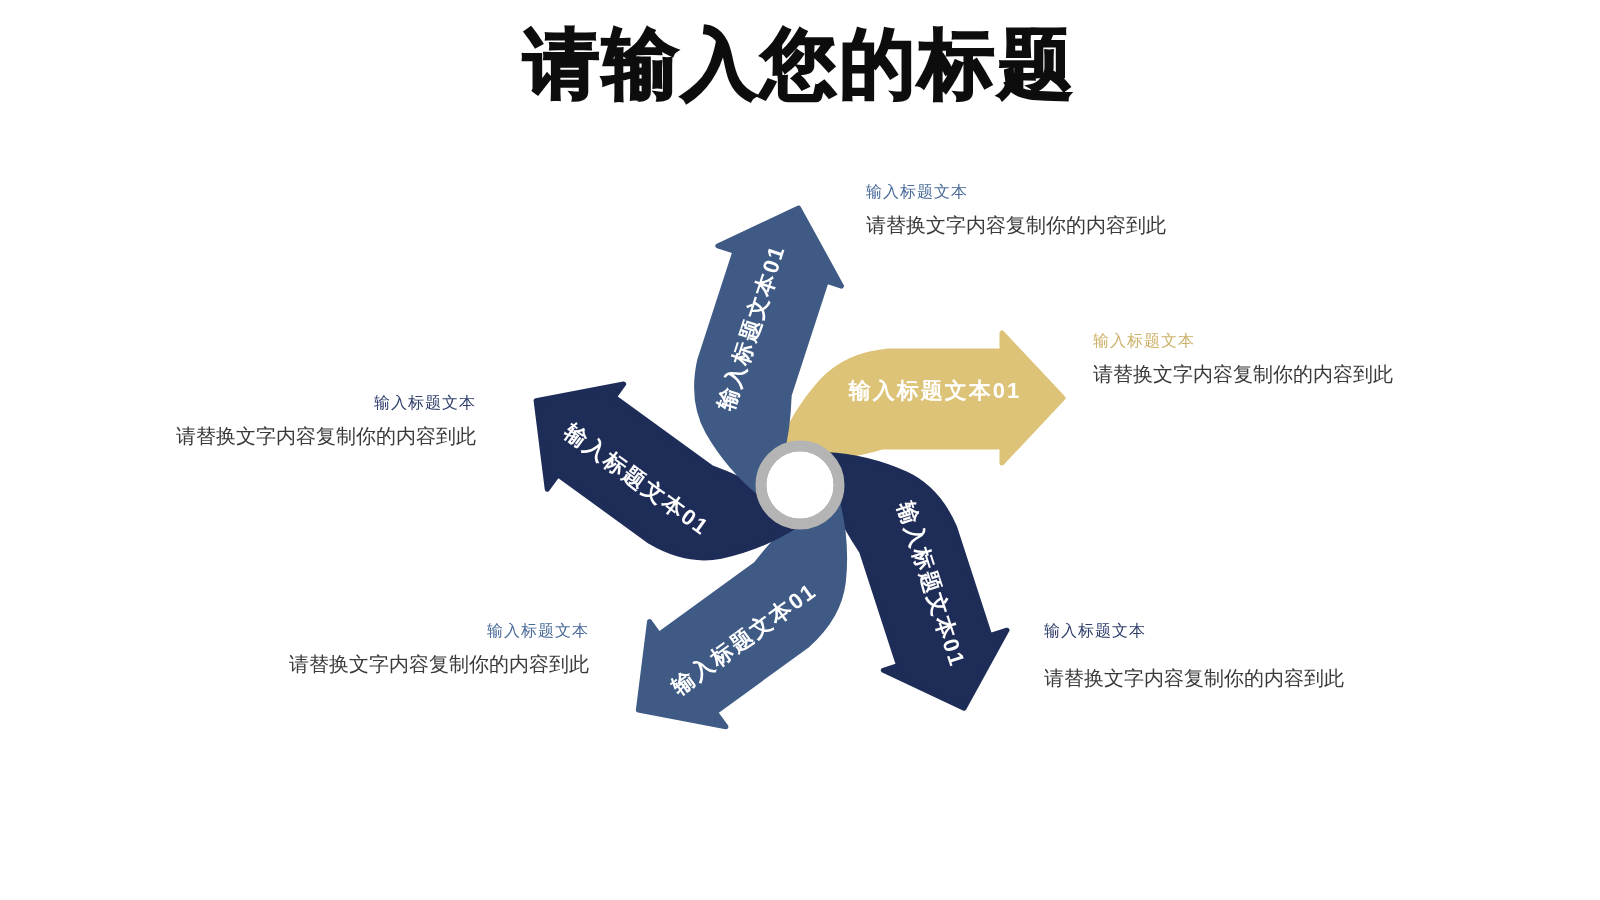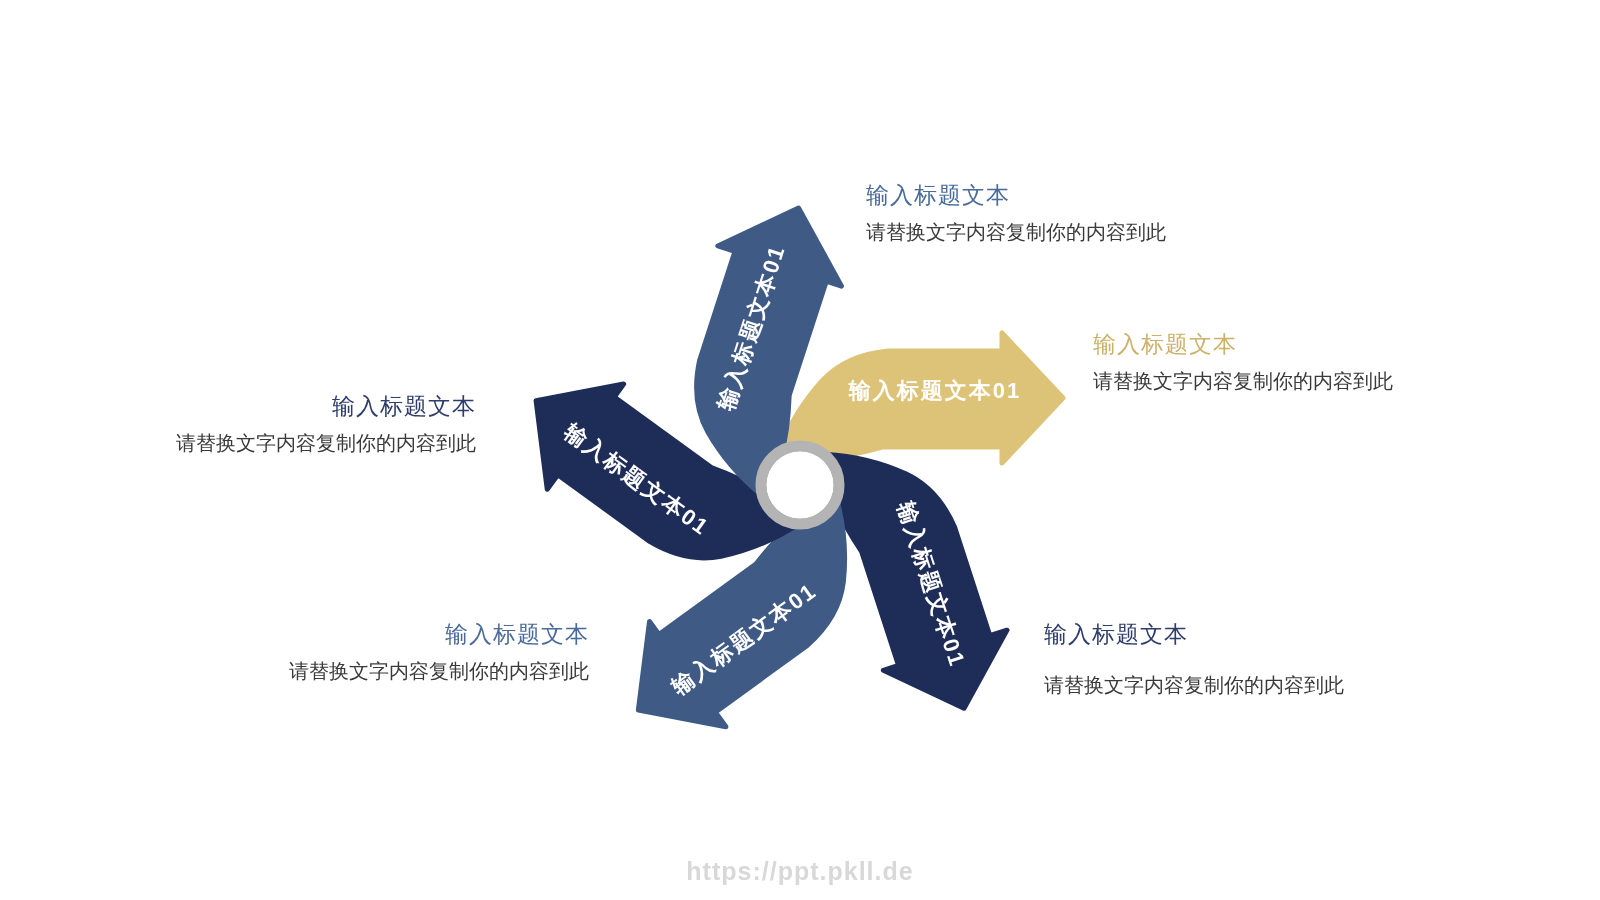--- a/index.html
+++ b/index.html
@@ -32,21 +32,21 @@
     fill:#ffffff;
     font-family:"Liberation Sans","DejaVu Sans",sans-serif;
     font-size:22px;
     font-weight:bold;
     letter-spacing:2px;
     text-anchor:middle;
     dominant-baseline:middle;
   }
   .callout{position:absolute;}
   .callout .callout-title{
-    font-size:23px;
+    font-size:16px;
     letter-spacing:1px;
     font-weight:400;
     line-height:1.1;
   }
   .callout .callout-desc{
     font-size:20px;
     color:#3a3a3a;
     margin-top:12px;
     line-height:1.2;
   }
@@ -64,20 +64,21 @@
     font-weight:600;
     letter-spacing:1px;
     color:#d8d8d8;
   }
 </style>
 </head>
 <body>
 
 <div class="slide">
 
+  <h1 class="slide-title">请输入您的标题</h1>
 
   <svg class="pinwheel-svg" viewBox="0 0 1600 900">
 
     <g>
       <path class="petal petal-gold" d="M 779 451 Q 812 467 882 447 L 1002 447 L 1002 463 L 1063 398 L 1002 333 L 1002 351 L 888 351 Q 846 355 822 381 Q 794 412 779 451 Z"></path>
     </g>
     <g transform="rotate(72 800 485)">
       <path class="petal petal-navy" d="M 779 451 Q 812 467 882 447 L 1002 447 L 1002 463 L 1063 398 L 1002 333 L 1002 351 L 888 351 Q 846 355 822 381 Q 794 412 779 451 Z"></path>
     </g>
     <g transform="rotate(144 800 485)">
@@ -118,15 +119,14 @@
   <div class="callout align-right" style="right:1011px;top:622px;width:420px;">
     <div class="callout-title title-steel">输入标题文本</div>
     <div class="callout-desc">请替换文字内容复制你的内容到此</div>
   </div>
 
   <div class="callout align-right" style="right:1124px;top:394px;width:420px;">
     <div class="callout-title title-navy">输入标题文本</div>
     <div class="callout-desc">请替换文字内容复制你的内容到此</div>
   </div>
 
-  <div class="watermark">https://ppt.pkll.de</div>
 
 </div>
 
 </body></html>

